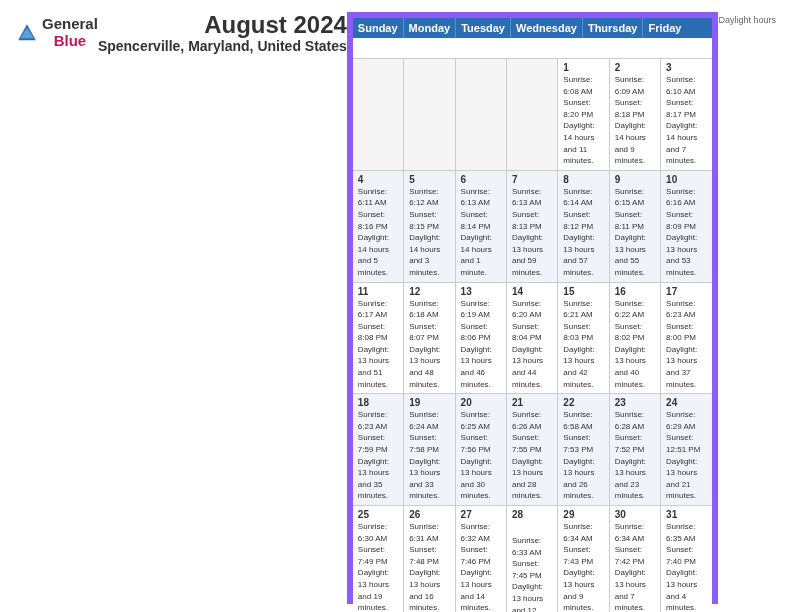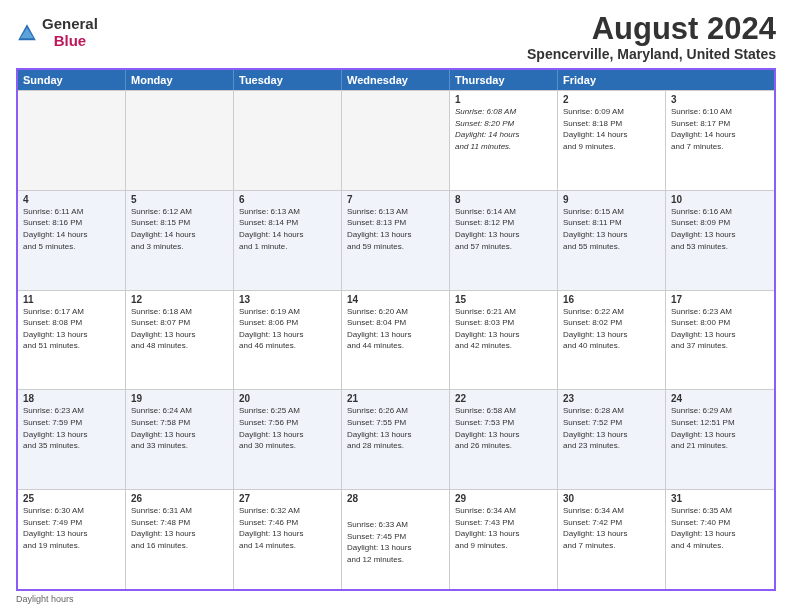--- a/index.html
+++ b/index.html
@@ -8,21 +8,20 @@
       background: #fff;
       width: 792px;
       height: 612px;
       overflow: hidden;
     }
     .page {
       width: 792px;
       height: 612px;
       padding: 12px 16px 8px 16px;
       display: flex;
-      flex-direction: column;
     }
     .header {
       display: flex;
       align-items: flex-start;
       justify-content: space-between;
       margin-bottom: 6px;
     }
     .logo {
       display: flex;
       align-items: center;
@@ -46,35 +45,36 @@
     }
     .logo-icon {
       width: 22px;
       height: 22px;
       margin-right: 4px;
     }
     .title-area {
       text-align: right;
     }
     .main-title {
-      font-size: 31px;
+      font-size: 24px;
       font-weight: bold;
       color: #333;
       line-height: 1.1;
     }
     .subtitle {
       font-size: 14px;
       color: #333;
       font-weight: bold;
     }
     .calendar {
       flex: 1;
       display: flex;
       flex-direction: column;
-      border: 2px solid #8b5cf6;
+      border: 6px solid #8b5cf6;
+      gap: 20px;
     }
     .cal-header {
       display: grid;
       grid-template-columns: repeat(7, 1fr);
       background: #2a6db5;
     }
     .cal-header-cell {
       color: #fff;
       font-size: 11px;
       font-weight: bold;
@@ -155,21 +155,21 @@
         <div class="cal-header-cell">Friday</div>
       </div>
     <div class="cal-body">
     <div class="cal-row">
           <div class="cal-cell empty"></div>
           <div class="cal-cell empty"></div>
           <div class="cal-cell empty"></div>
           <div class="cal-cell empty"></div>
           <div class="cal-cell">
             <div class="day-number">1</div>
-            <div class="day-info" style="white-space: pre-line; font-style: italic;">Sunrise: 6:08 AM
+            <div class="day-info" style="white-space: pre-line;">Sunrise: 6:08 AM
 Sunset: 8:20 PM
 Daylight: 14 hours
 and 11 minutes.</div>
           </div>
           <div class="cal-cell">
             <div class="day-number">2</div>
             <div class="day-info" style="white-space: pre-line;">Sunrise: 6:09 AM
 Sunset: 8:18 PM
 Daylight: 14 hours
 and 9 minutes.</div>

